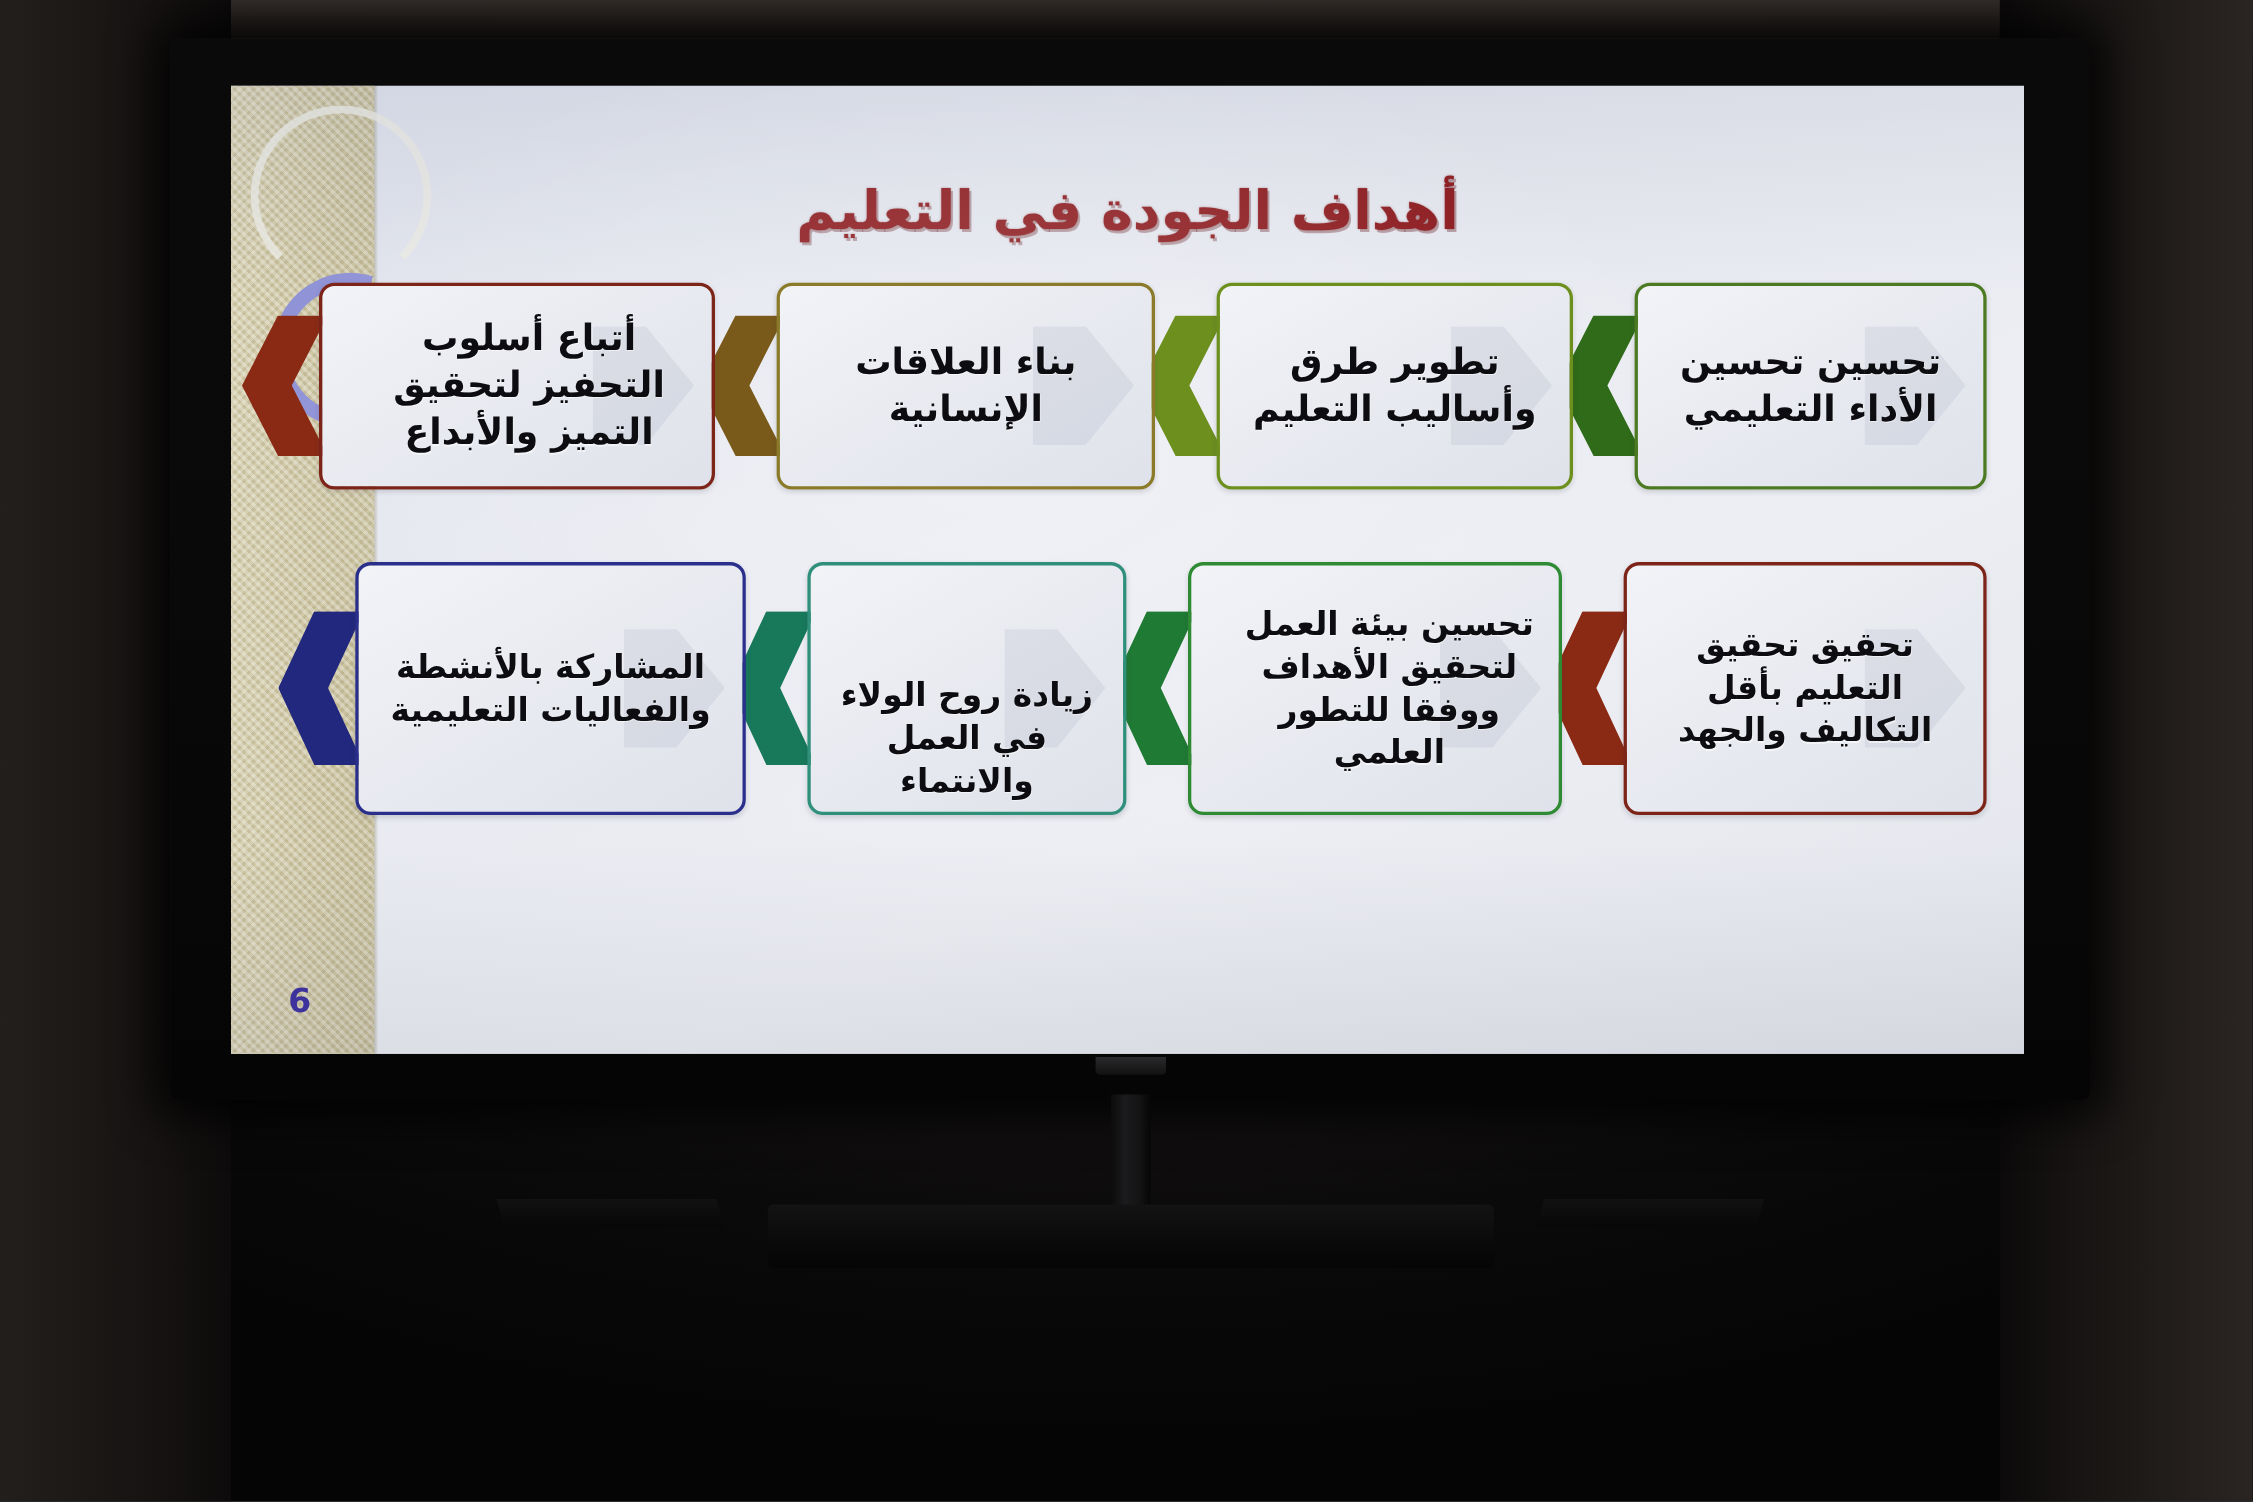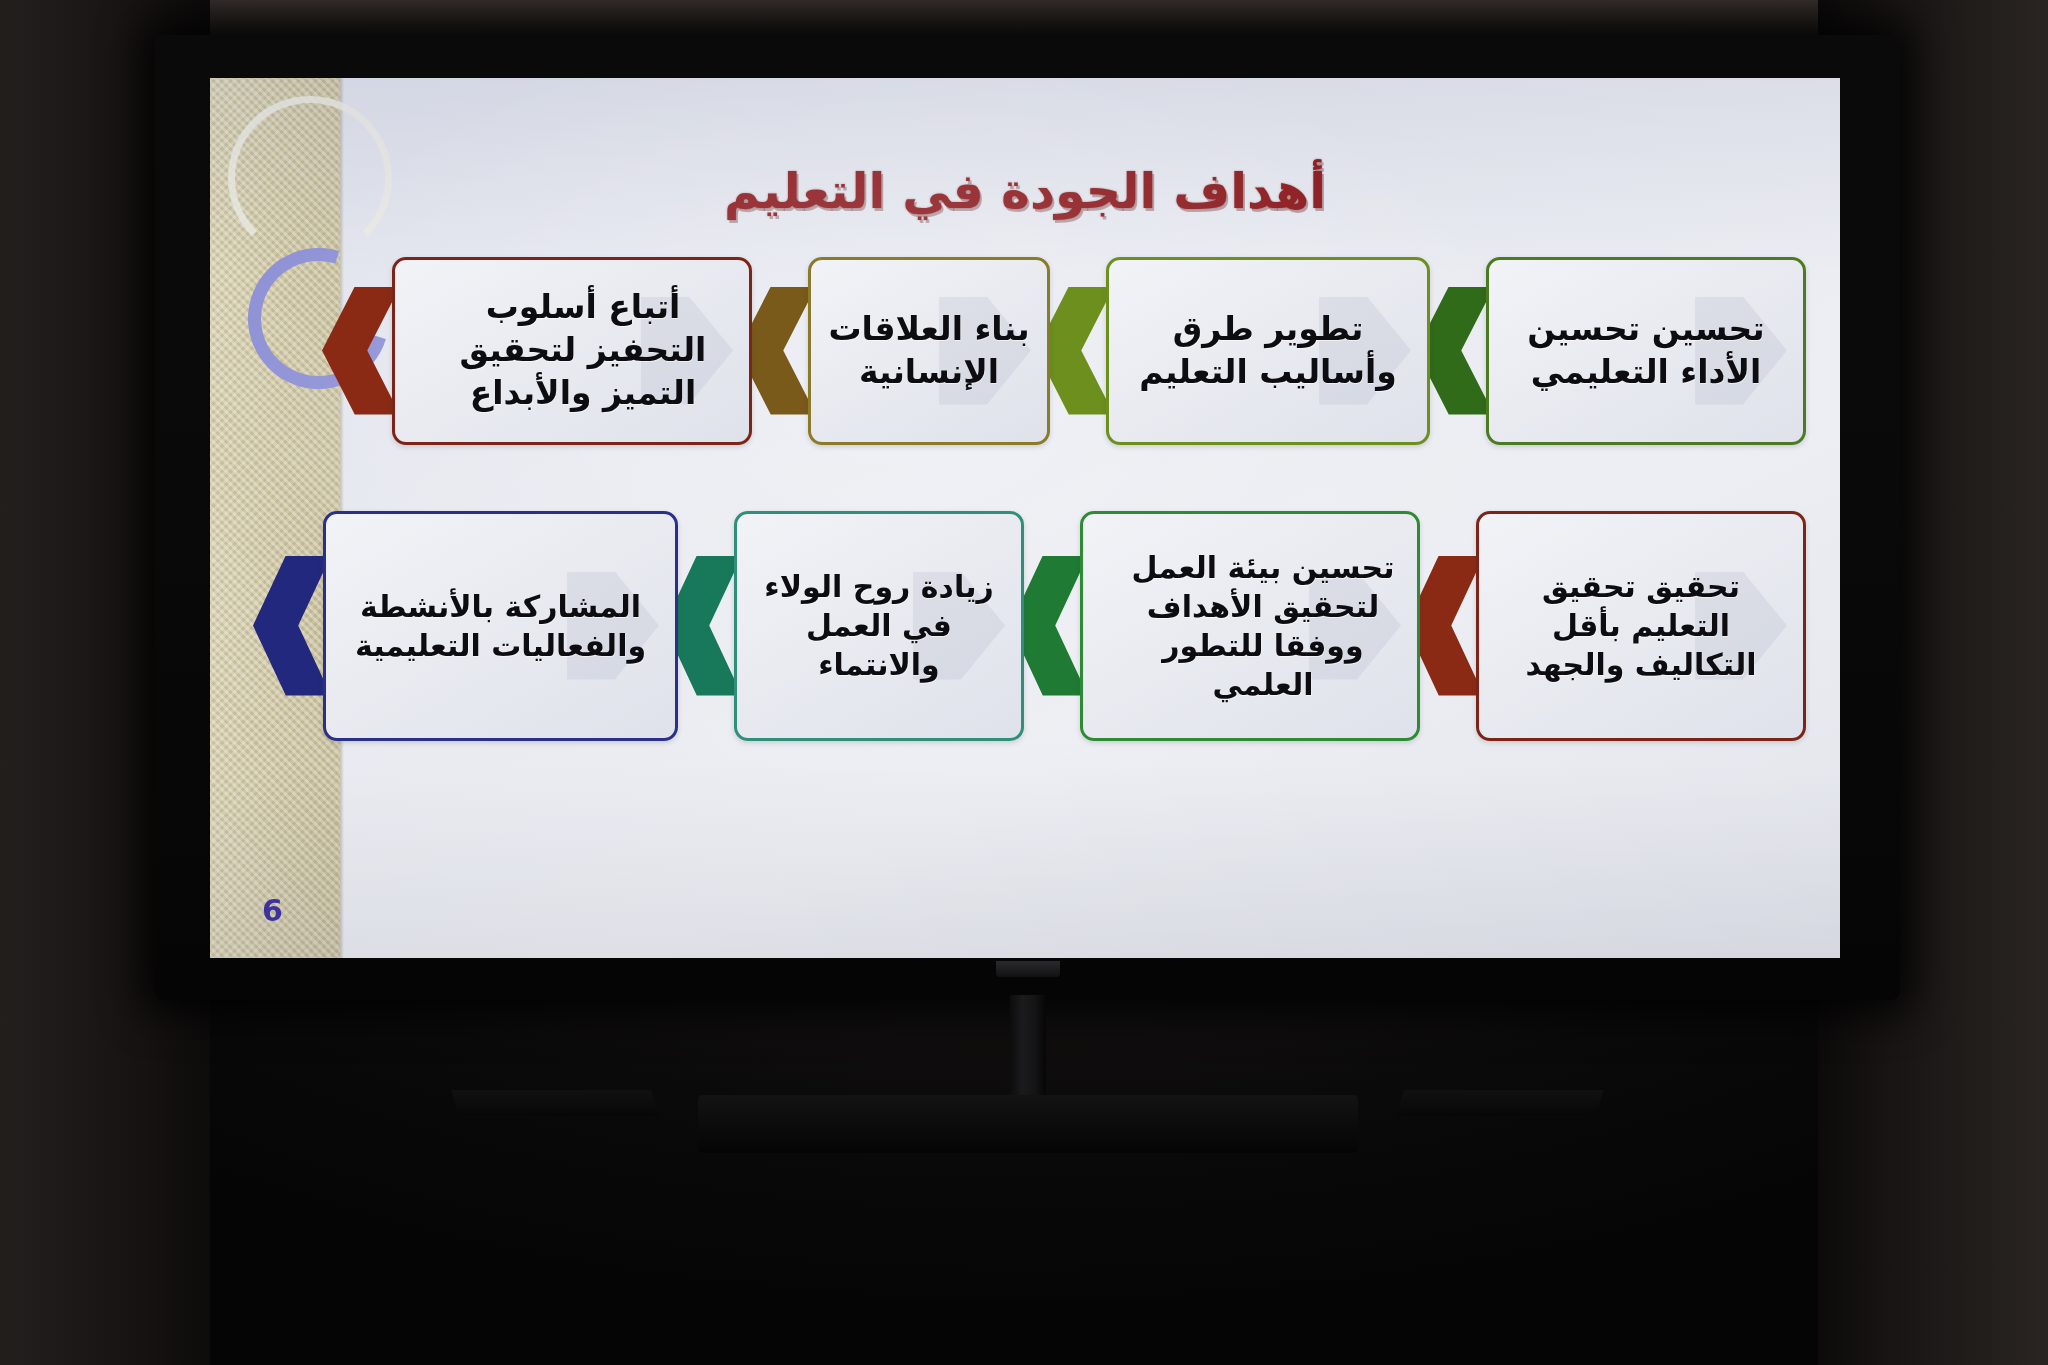--- a/index.html
+++ b/index.html
@@ -190,21 +190,21 @@
     font-weight:700;
     line-height:1.30;
     text-shadow:0.5px 1px 0 rgba(255,255,255,.55);
   }
 
   
   #row1 .box{height:188px;}
   #row1 .box-text{font-size:33px;}
   #row1 .cell:nth-child(1) .box{width:320px;}
   #row1 .cell:nth-child(2) .box{width:324px;}
-  #row1 .cell:nth-child(3) .box{width:242px;}
+  #row1 .cell:nth-child(3) .box{width:344px;}
   #row1 .cell:nth-child(4) .box{width:360px;}
 
   
   #row2 .box{height:230px;}
   #row2 .box-text{font-size:30px;}
   #row2 .cell:nth-child(1) .box{width:330px;}
   #row2 .cell:nth-child(2) .box{width:340px;}
   #row2 .cell:nth-child(3) .box{width:290px;}
   #row2 .cell:nth-child(4) .box{width:355px;}
   #row2 .chev{height:140px;}
@@ -278,21 +278,21 @@
               <div class="chev" style="background: rgb(138, 42, 20);"></div>
             </div>
             <div class="cell">
               <div class="box" style="border-color: rgb(46, 139, 51); padding-left: 36px;">
                 <div class="box-inner-chev"></div>
                 <div class="box-text">تحسين بيئة العمل لتحقيق الأهداف ووفقا للتطور العلمي</div>
               </div>
               <div class="chev" style="background: rgb(31, 122, 52);"></div>
             </div>
             <div class="cell">
-              <div class="box" style="border-color: rgb(47, 143, 122);">
+              <div class="box" style="border-color: rgb(47, 143, 122); align-items: flex-end;">
                 <div class="box-inner-chev"></div>
                 <div class="box-text">زيادة روح الولاء في العمل والانتماء</div>
               </div>
               <div class="chev" style="background: rgb(24, 121, 90);"></div>
             </div>
             <div class="cell">
               <div class="box" style="border-color: rgb(42, 47, 140);">
                 <div class="box-inner-chev"></div>
                 <div class="box-text">المشاركة بالأنشطة والفعاليات التعليمية</div>
               </div>

